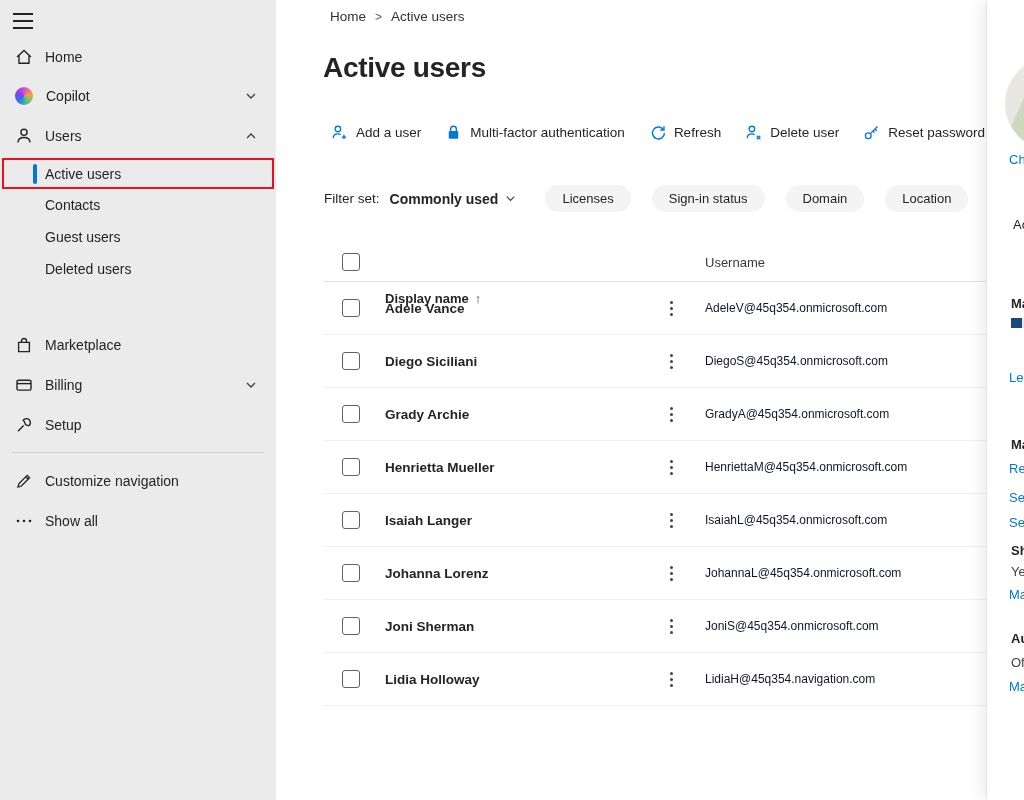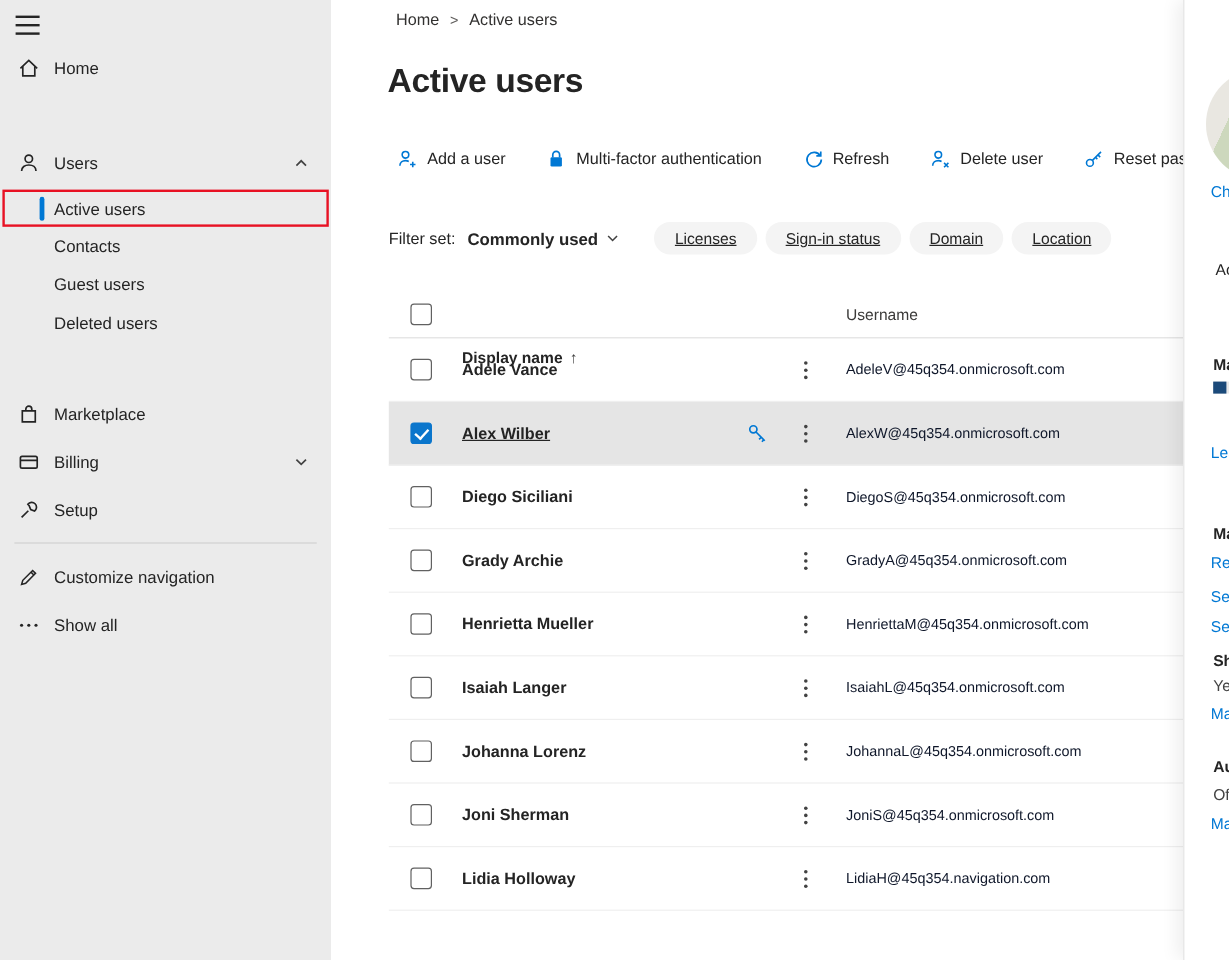--- a/index.html
+++ b/index.html
@@ -22,31 +22,31 @@
   .nav-divider { position:absolute; left:12px; right:12px; top:452px; height:1px; background:#d1d1d1; }
   .copilot-disc { width:18px; height:18px; margin-left:15px; border-radius:50%; flex:0 0 18px;
     background:conic-gradient(from 220deg,#2a7de1,#7b3ff2,#d64fd6,#f2a33c,#57c785,#2a7de1); }
 
   
   .main { position:absolute; left:276px; top:0; width:710px; height:800px; background:#fff; }
   .breadcrumb { position:absolute; left:54px; top:9px; font-size:13.5px; display:flex; align-items:center; gap:9px; }
   .breadcrumb .crumb { color:#323130; cursor:pointer; }
   .breadcrumb .sep { color:#605e5c; font-size:12px; }
   .page-title { position:absolute; left:47px; top:52px; font-size:28px; font-weight:700; letter-spacing:-0.3px; }
-  .toolbar { position:absolute; left:54px; top:123px; display:flex; align-items:center; gap:33px; }
+  .toolbar { position:absolute; left:54px; top:123px; display:flex; align-items:center; gap:23px; }
   .tb-btn { display:flex; align-items:center; gap:7px; cursor:pointer; white-space:nowrap; }
   .tb-btn .ticon { width:19px; height:19px; color:#0078d4; }
   .tb-btn .tlabel { font-size:13.5px; color:#242424; }
 
   .filter-row { position:absolute; left:48px; top:185px; display:flex; align-items:center; }
   .filter-label { font-size:13.5px; color:#242424; }
   .filter-select { display:flex; align-items:center; gap:6px; margin-left:10px; cursor:pointer; }
   .filter-select .fs-val { font-size:14px; font-weight:700; }
   .filter-select .chev { width:13px; height:13px; color:#424242; }
-  .pills { display:flex; gap:7px; margin-left:28px;text-decoration:underline; }
+  .pills { display:flex; gap:21px; margin-left:28px; }
   .pill { background:#f4f4f4; border-radius:15px; padding:6px 17px; font-size:13px; color:#242424;
     cursor:pointer; white-space:nowrap; }
 
   
   .users-table { position:absolute; left:48px; top:242px; width:662px; }
   .thead { position:relative; height:40px; border-bottom:1px solid #e0e0e0; }
   .trow { position:relative; height:53px; border-bottom:1px solid #efefef; cursor:pointer; }
   .trow.selected { background:#e5e5e5; }
   .cb { position:absolute; left:18px; top:50%; transform:translateY(-50%); width:18px; height:18px;
     border:1.5px solid #616161; border-radius:3px; background:#fff; cursor:pointer; }
@@ -89,20 +89,27 @@
     </div>
 
   <div class="nav-item" style="top:41px">
     <svg class="nicon" viewBox="0 0 20 20" fill="none" stroke="currentColor" stroke-width="1.4">
         <path d="M3 10 L10 3.4 L17 10"></path>
         <path d="M5 8.3 V16.3 H15 V8.3"></path>
       </svg>
     <span class="nlabel">Home</span>
   </div>
 
+  <div class="nav-item" style="top:80px">
+    <span class="copilot-disc"></span>
+    <span class="nlabel" style="margin-left:13px">Copilot</span>
+    <svg class="chev" viewBox="0 0 14 14" fill="none" stroke="currentColor" stroke-width="1.4">
+        <path d="M3 5 l4 4 4-4"></path>
+      </svg>
+  </div>
 
   <div class="nav-item" style="top:120px">
     <svg class="nicon" viewBox="0 0 20 20" fill="none" stroke="currentColor" stroke-width="1.4">
         <circle cx="10" cy="6.3" r="3.1"></circle>
         <path d="M4 16.6 c0-3.4 2.7-5.1 6-5.1 s6 1.7 6 5.1"></path>
       </svg>
     <span class="nlabel">Users</span>
     <svg class="chev" viewBox="0 0 14 14" fill="none" stroke="currentColor" stroke-width="1.4">
         <path d="M3 9 l4-4 4 4"></path>
       </svg>
@@ -251,36 +258,20 @@
       <span class="cb"></span>
       <span class="cell-name">Adele Vance</span>
       <span class="vdots">
           <i></i>
           <i></i>
           <i></i>
         </span>
       <span class="cell-user">AdeleV@45q354.onmicrosoft.com</span>
     </div>
 
-    <div class="trow selected">
-      <span class="cb checked"></span>
-      <span class="cell-name">Alex Wilber</span>
-      <svg class="row-key" viewBox="0 0 20 20" fill="none" stroke="currentColor" stroke-width="1.4">
-          <circle cx="6.8" cy="6.8" r="3"></circle>
-          <path d="M9 9 L16.3 16.3"></path>
-          <path d="M13.4 13.4 l-1.8 1.8"></path>
-          <path d="M15.5 15.5 l-1.6 1.6"></path>
-        </svg>
-      <span class="vdots">
-          <i></i>
-          <i></i>
-          <i></i>
-        </span>
-      <span class="cell-user">AlexW@45q354.onmicrosoft.com</span>
-    </div>
 
     <div class="trow">
       <span class="cb"></span>
       <span class="cell-name">Diego Siciliani</span>
       <span class="vdots">
           <i></i>
           <i></i>
           <i></i>
         </span>
       <span class="cell-user">DiegoS@45q354.onmicrosoft.com</span>

